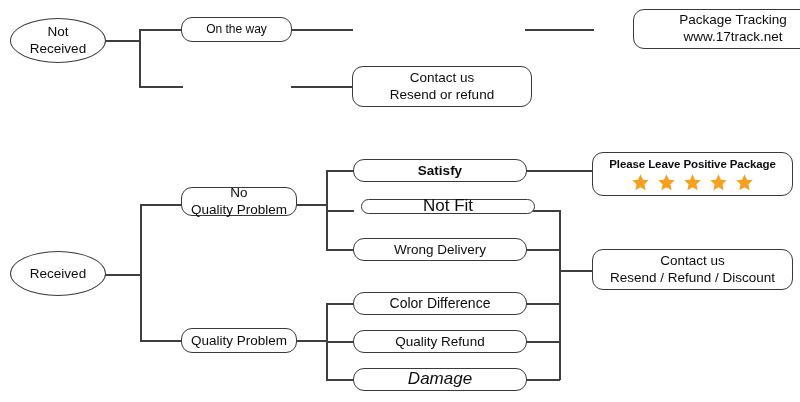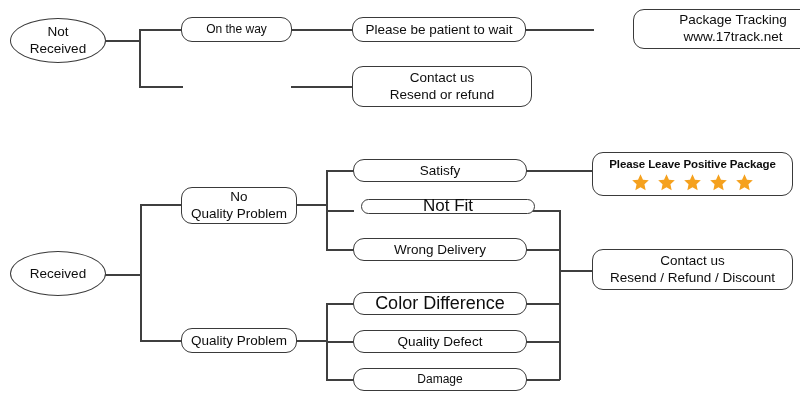--- a/index.html
+++ b/index.html
@@ -93,21 +93,20 @@
   <div class="conn h" style="left:525px; top:29px; width:69px;"></div>
 
   <div class="conn h" style="left:291px; top:86px; width:62px;"></div>
 
   <div class="node ellipse two-line" style="left:10px; top:18px; width:96px; height:45px; font-size:13.5px;">Not
 Received</div>
 
   <div class="node rounded" style="left:181px; top:17px; width:111px; height:25px; font-size:12px;">On the way</div>
 
 
-  <div class="node rounded" style="left:352px; top:17px; width:174px; height:25px; font-size:13.5px;">Please be patient to wait</div>
 
   <div class="node rounded two-line" style="left:593px; top:9px; width:200px; height:40px; font-size:13.5px;margin-left:40px;">Package Tracking
 www.17track.net</div>
 
   <div class="node rounded two-line" style="left:352px; top:66px; width:180px; height:41px; font-size:13.5px;">Contact us
 Resend or refund</div>
 
   <div class="conn h" style="left:105px; top:274px; width:36px;"></div>
 
   <div class="conn v" style="left:140px; top:204px; height:137px;"></div>
@@ -134,36 +133,36 @@
   <div class="conn h" style="left:526px; top:210px; width:34px;"></div>
   <div class="conn h" style="left:526px; top:249px; width:34px;"></div>
   <div class="conn h" style="left:526px; top:303px; width:34px;"></div>
   <div class="conn h" style="left:526px; top:341px; width:34px;"></div>
   <div class="conn h" style="left:526px; top:379px; width:34px;"></div>
 
   <div class="conn h" style="left:559px; top:270px; width:35px;"></div>
 
   <div class="node ellipse" style="left:10px; top:251px; width:96px; height:45px; font-size:13.5px;">Received</div>
 
-  <div class="node rounded two-line" style="left:181px; top:187px; width:116px; height:37px; font-size:13.5px;">No
+  <div class="node rounded two-line" style="left:181px; top:187px; width:116px; height:29px; font-size:13.5px;">No
 Quality Problem</div>
 
   <div class="node rounded" style="left:181px; top:328px; width:116px; height:25px; font-size:13.5px;">Quality Problem</div>
 
-  <div class="node rounded" style="left:353px; top:159px; width:174px; height:23px; font-size:13.5px;">Satisfy</div>
+  <div class="node rounded" style="left:353px; top:159px; width:174px; height:23px; font-size:13.5px;font-weight:bold;">Satisfy</div>
 
   <div class="node rounded" style="left:361px; top:199px; width:174px; height:15px; font-size:17px;">Not Fit</div>
 
   <div class="node rounded" style="left:353px; top:238px; width:174px; height:23px; font-size:13.5px;text-align:right;">Wrong Delivery</div>
 
-  <div class="node rounded" style="left:353px; top:292px; width:174px; height:23px; font-size:18px;">Color Difference</div>
+  <div class="node rounded" style="left:353px; top:292px; width:174px; height:23px; font-size:14px;">Color Difference</div>
 
-  <div class="node rounded" style="left:353px; top:330px; width:174px; height:23px; font-size:13.5px;">Quality Defect</div>
+  <div class="node rounded" style="left:353px; top:330px; width:174px; height:23px; font-size:13.5px;">Quality Refund</div>
 
-  <div class="node rounded" style="left:353px; top:368px; width:174px; height:23px; font-size:12px;">Damage</div>
+  <div class="node rounded" style="left:353px; top:368px; width:174px; height:23px; font-size:17px;font-style:italic;">Damage</div>
 
   <div class="node rounded feedback-box" style="left:592px; top:152px; width:201px; height:44px;">
     <span class="feedback-label" style="font-size:11.5px;">Please Leave Positive Package</span>
     <span class="stars" id="star-rating"><svg class="star" viewBox="0 0 24 24">
           <path d="M12 1.6l3.1 6.9 7.4.8-5.5 5.0 1.5 7.4L12 17.9 5.5 21.7 7 14.3 1.5 9.3l7.4-.8z" fill="#F5A11E"></path>
         </svg><svg class="star" viewBox="0 0 24 24">
           <path d="M12 1.6l3.1 6.9 7.4.8-5.5 5.0 1.5 7.4L12 17.9 5.5 21.7 7 14.3 1.5 9.3l7.4-.8z" fill="#F5A11E"></path>
         </svg><svg class="star" viewBox="0 0 24 24">
           <path d="M12 1.6l3.1 6.9 7.4.8-5.5 5.0 1.5 7.4L12 17.9 5.5 21.7 7 14.3 1.5 9.3l7.4-.8z" fill="#F5A11E"></path>
         </svg><svg class="star" viewBox="0 0 24 24">

